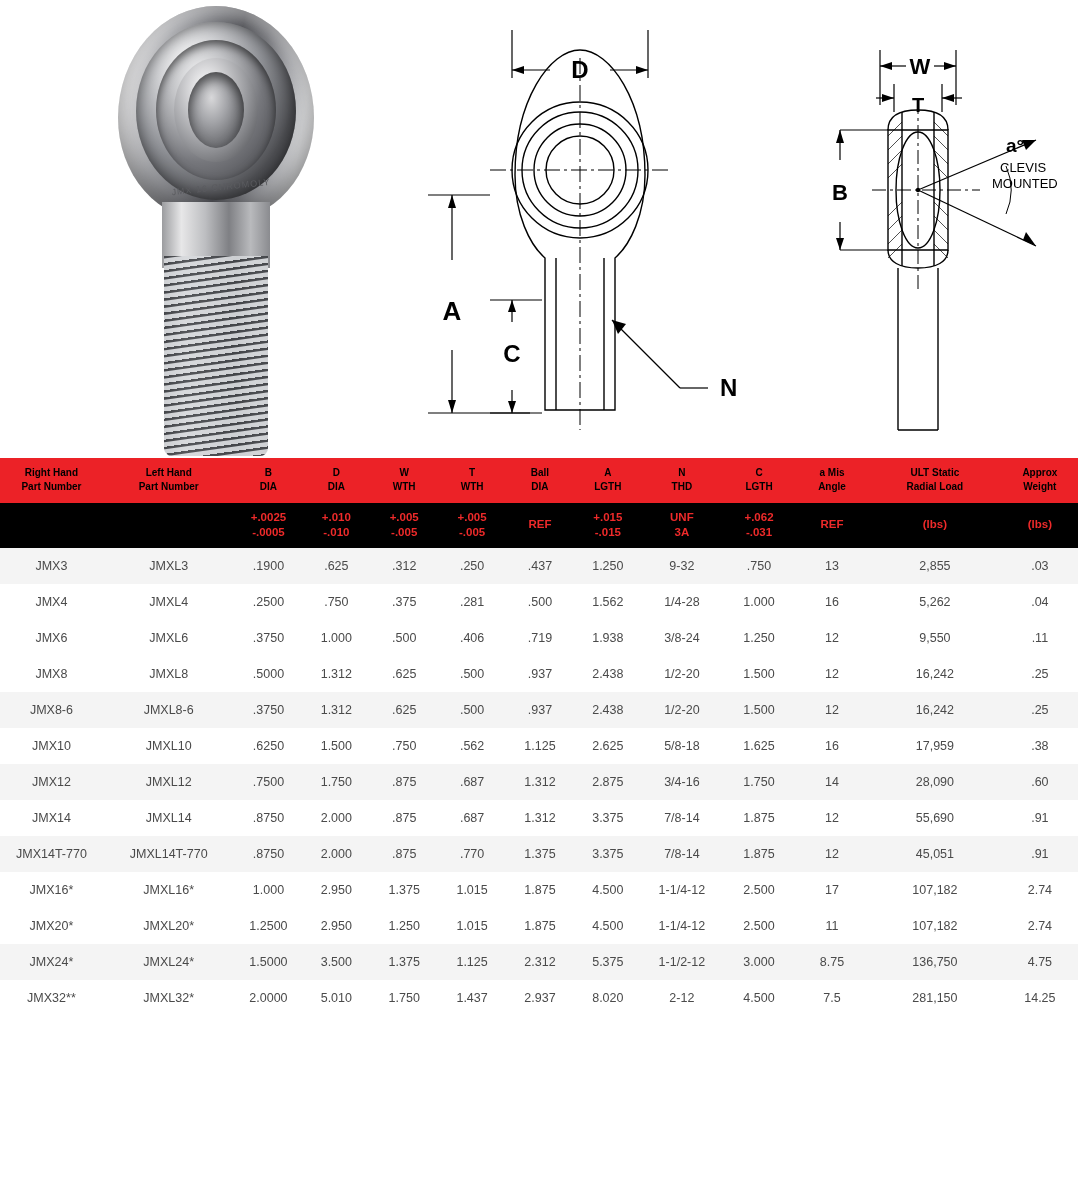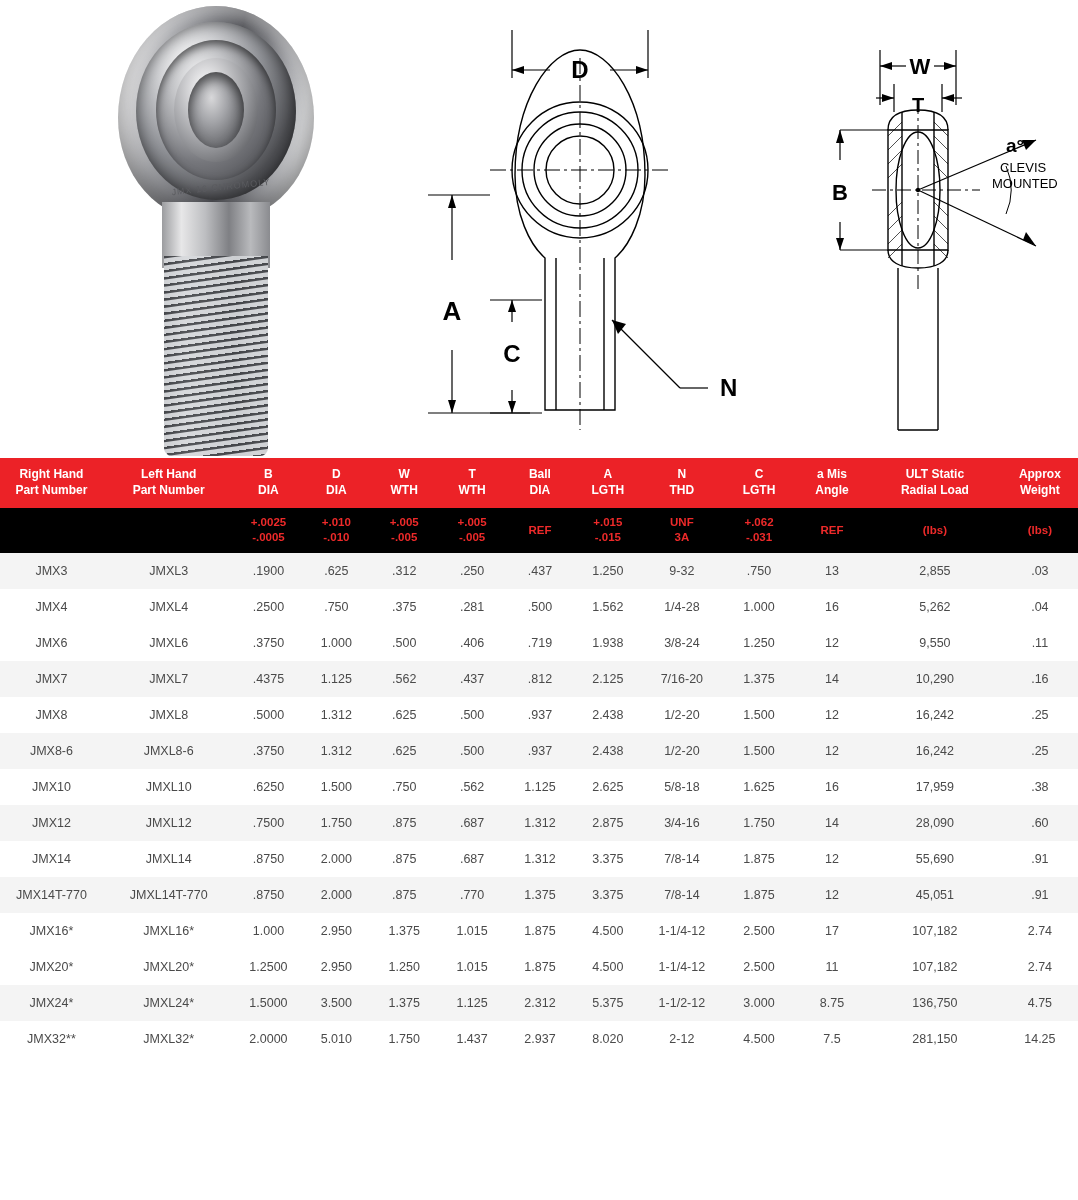--- a/index.html
+++ b/index.html
@@ -82,22 +82,22 @@
   table.spec col.c6 { width: 66px; }
   table.spec col.c7 { width: 66px; }
   table.spec col.c8 { width: 78px; }
   table.spec col.c9 { width: 72px; }
   table.spec col.c10 { width: 70px; }
   table.spec col.c11 { width: 130px; }
   table.spec col.c12 { width: 74px; }
 
   thead tr.hdr-main th {
     background: #ec2227;
-    color: #ffffff;
-    font-size: 12px;
+    color: #000000;
+    font-size: 10px;
     font-weight: bold;
     padding: 8px 2px 10px 2px;
     text-align: center;
     line-height: 1.35;
     border: none;
   }
   thead tr.hdr-tol th {
     background: #000000;
     color: #ee2a2a;
     font-size: 11.5px;
@@ -453,35 +453,20 @@
         <td>.500</td>
         <td>.406</td>
         <td>.719</td>
         <td>1.938</td>
         <td>3/8-24</td>
         <td>1.250</td>
         <td>12</td>
         <td>9,550</td>
         <td>.11</td>
       </tr>
-      <tr class="odd">
-        <td>JMX7</td>
-        <td>JMXL7</td>
-        <td>.4375</td>
-        <td>1.125</td>
-        <td>.562</td>
-        <td>.437</td>
-        <td>.812</td>
-        <td>2.125</td>
-        <td>7/16-20</td>
-        <td>1.375</td>
-        <td>14</td>
-        <td>10,290</td>
-        <td>.16</td>
-      </tr>
       <tr class="even">
         <td>JMX8</td>
         <td>JMXL8</td>
         <td>.5000</td>
         <td>1.312</td>
         <td>.625</td>
         <td>.500</td>
         <td>.937</td>
         <td>2.438</td>
         <td>1/2-20</td>

